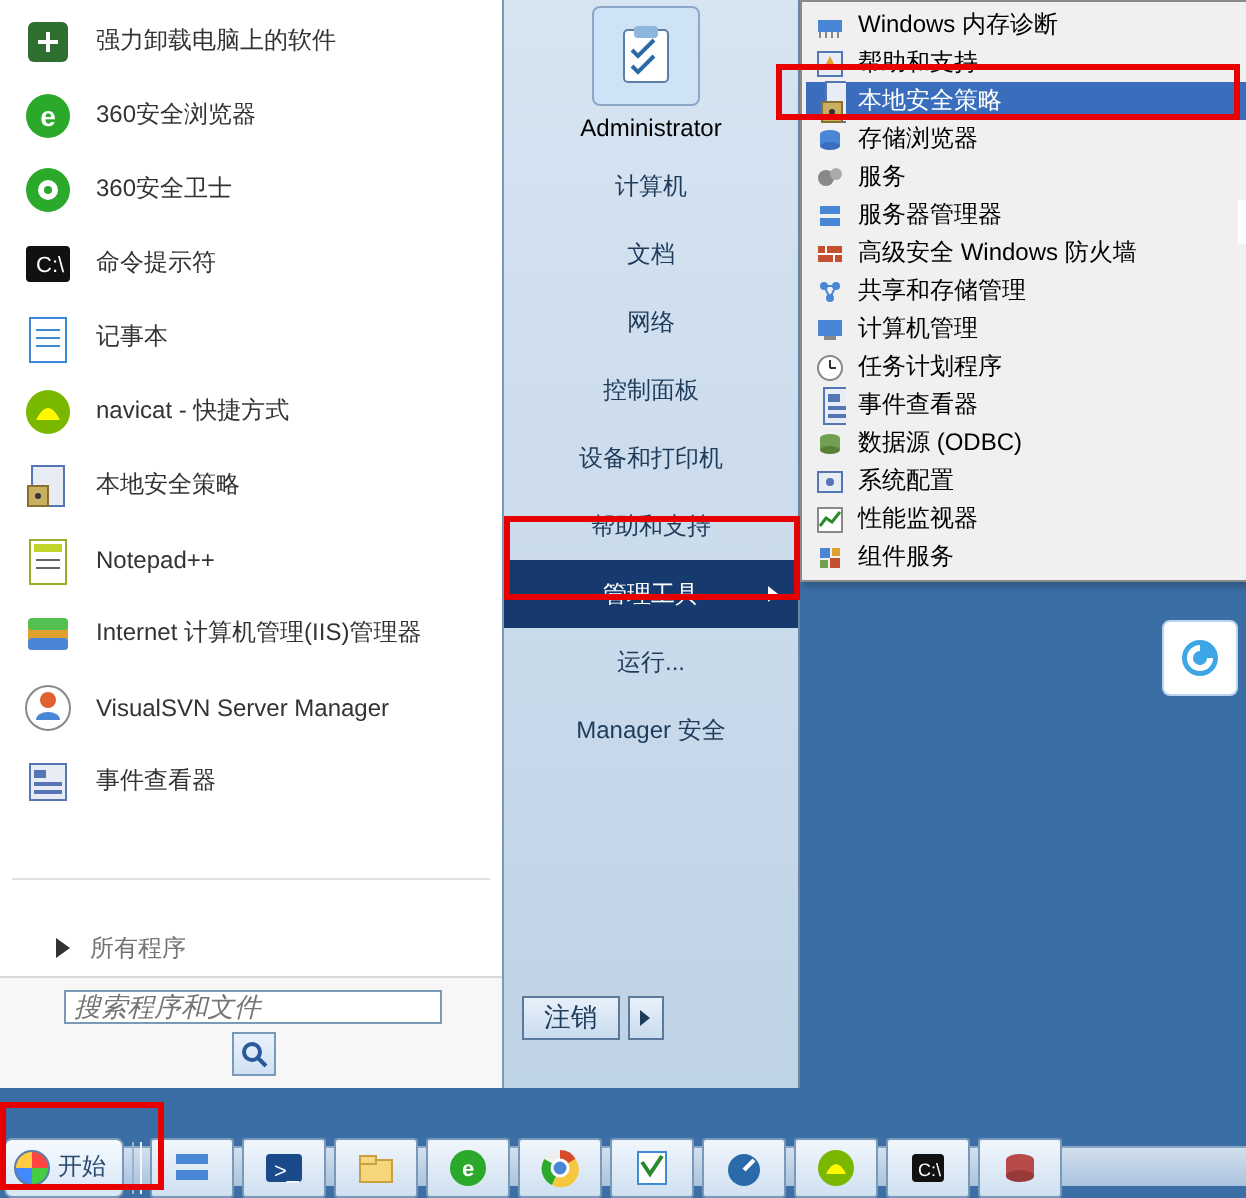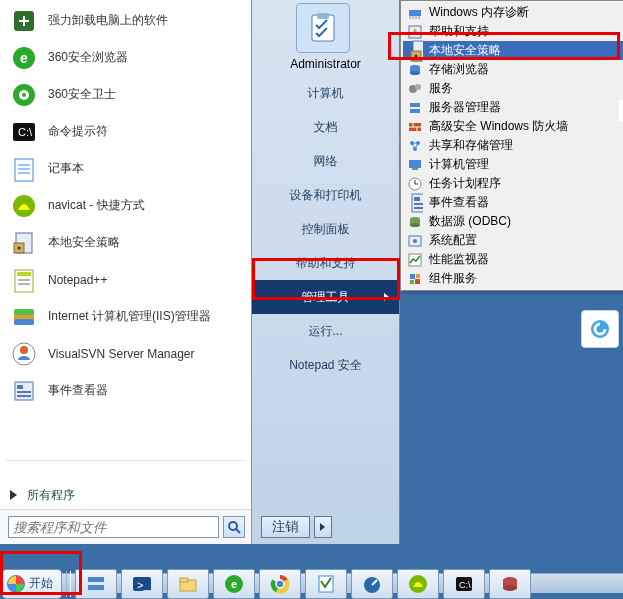--- a/index.html
+++ b/index.html
@@ -23,34 +23,35 @@
     color: #333;
   }
   .left-item .icon {
     width: 32px; height: 32px; margin-right: 8px;
     display: flex; align-items: center; justify-content: center;
     flex-shrink: 0;
   }
   .left-sep { height: 1px; background: #e0e0e0; margin: 4px 6px; }
   .all-programs {
     display: flex; align-items: center;
-    height: 28px; padding-left: 10px;
-    color: #14532d;
+    height: 28px; padding-left: 28px;
+    color: #737373;
     margin-top: 16px;
   }
   .all-programs .tri {
     width: 0; height: 0; border-top: 5px solid transparent; border-bottom: 5px solid transparent; border-left: 7px solid #333;
     margin-right: 10px;
   }
   .search-row {
     display: flex; align-items: center;
     padding: 6px 6px 6px 8px;
     gap: 4px;
     border-top: 1px solid #d8d8d8;
     background: #f7f7f7;
+    flex-direction: column;
   }
   .search-box {
     flex: 1; height: 22px;
     border: 1px solid #7a98b8;
     padding: 0 4px;
     font-style: italic;
     color: #666;
     background: #fff;
   }
   .search-btn {
@@ -92,21 +93,21 @@
     margin-top: -4px;
     width: 0; height: 0;
     border-top: 4px solid transparent; border-bottom: 4px solid transparent; border-left: 5px solid #fff;
   }
   .right-red-box {
     position: absolute; left: 252px; top: 258px;
     width: 148px; height: 42px;
     border: 3px solid #e80000; pointer-events: none;
   }
   .logoff-row {
-    position: absolute; left: 261px; top: 516px;
+    position: absolute; left: 261px; top: 498px;
     display: flex; align-items: center; gap: 4px;
   }
   .logoff-btn {
     height: 22px; padding: 0 10px;
     border: 1px solid #5b799b;
     background: linear-gradient(#e8f1fa,#c9dbee);
     color: #1f3b5a;
   }
   .logoff-arrow {
     width: 18px; height: 22px;
@@ -319,26 +320,26 @@
         </svg>
     </div>
   </div>
 </div>
 
 <div class="start-right" id="start-right">
   <div class="right-item" style="height:24px;line-height:24px;font-weight:normal;color:#000">Administrator</div>
 <div class="right-item"><span>计算机</span></div>
     <div class="right-item"><span>文档</span></div>
     <div class="right-item"><span>网络</span></div>
+    <div class="right-item"><span>控制面板</span></div>
     <div class="right-item"><span>设备和打印机</span></div>
-    <div class="right-item"><span>控制面板</span></div>
     <div class="right-item"><span>帮助和支持</span></div>
     <div class="right-item selected"><span>管理工具</span></div>
     <div class="right-item"><span>运行...</span></div>
-    <div class="right-item"><span>Notepad 安全</span></div>
+    <div class="right-item"><span>Manager 安全</span></div>
   </div>
 <div class="avatar">
   <svg width="34" height="34">
     <rect x="6" y="4" width="22" height="26" rx="2" fill="#fff" stroke="#5a7ea5"></rect>
     <rect x="11" y="2" width="12" height="6" rx="2" fill="#8db6dd"></rect>
     <path d="M10 14 l3 3 l8 -8" fill="none" stroke="#2a6aa8" stroke-width="2"></path>
     <path d="M10 22 l3 3 l8 -8" fill="none" stroke="#2a6aa8" stroke-width="2"></path>
   </svg>
 </div>
 <div class="right-red-box"></div>

